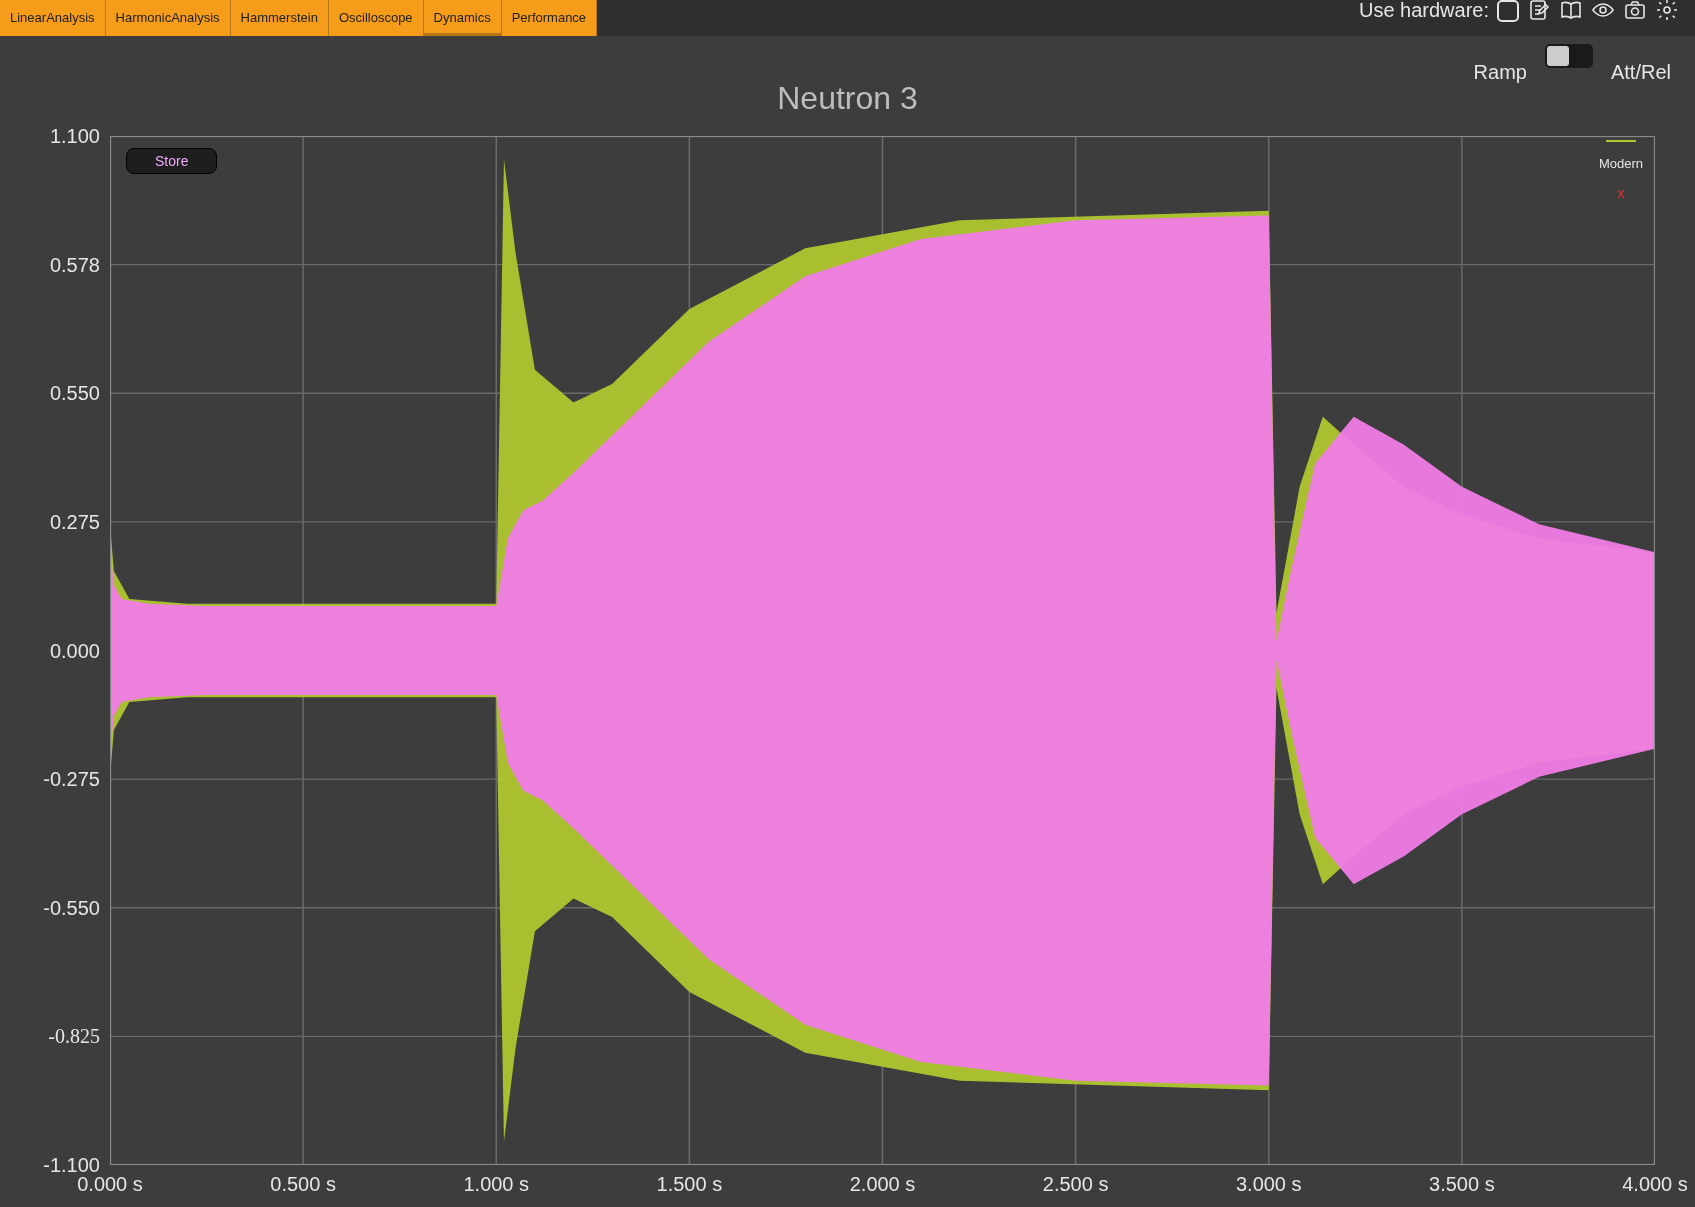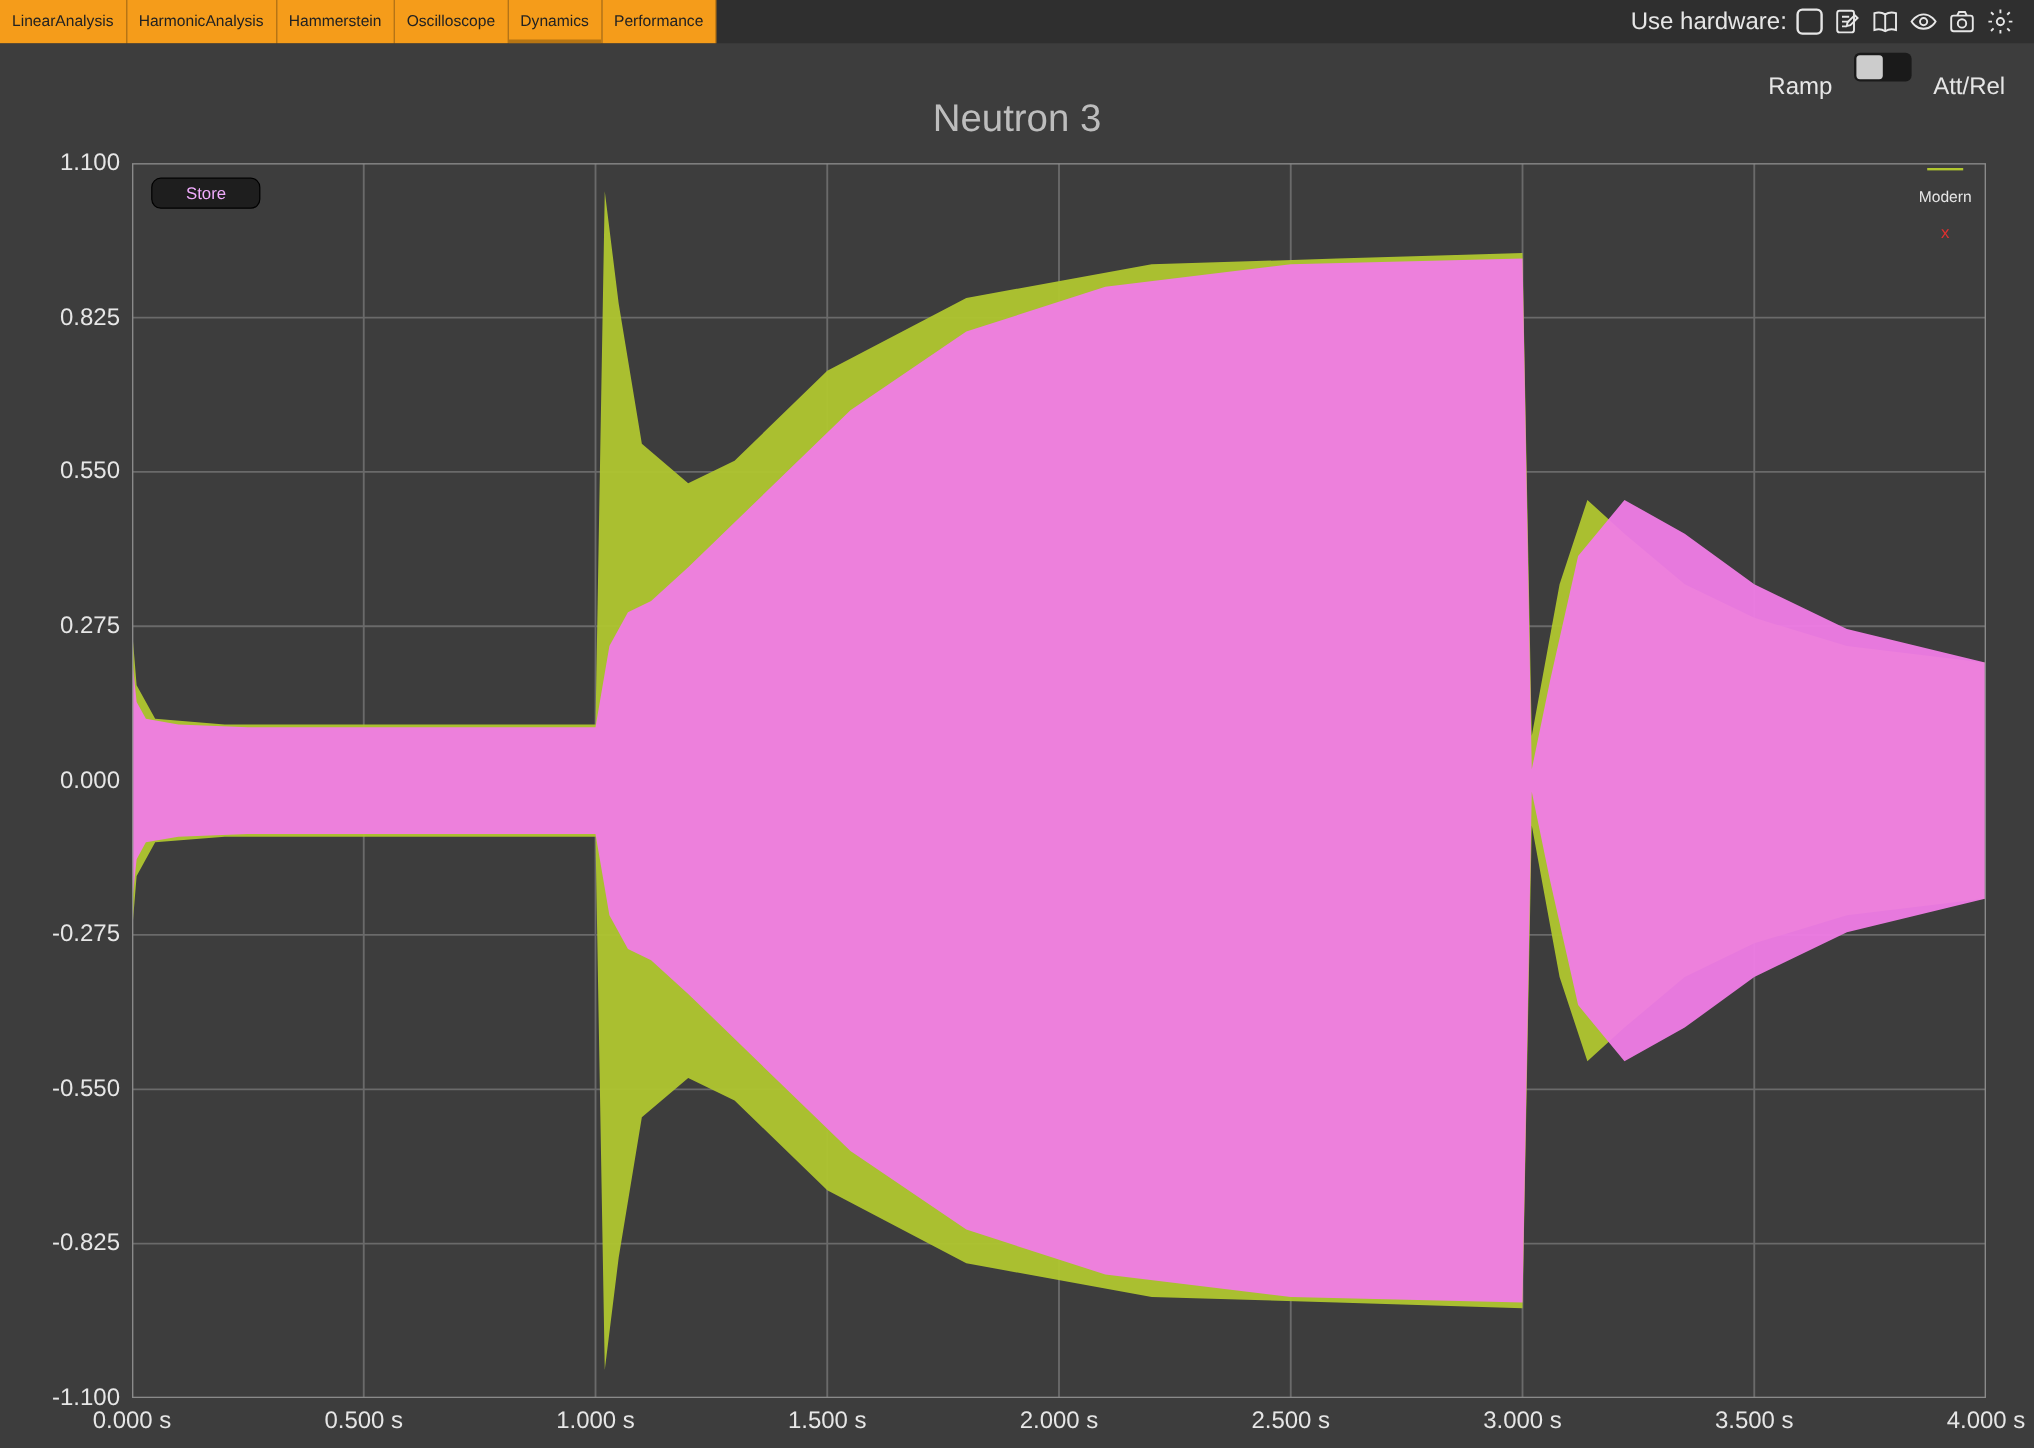--- a/index.html
+++ b/index.html
@@ -18,21 +18,21 @@
   *{box-sizing:border-box;}
   html,body{margin:0;padding:0;width:1695px;height:1207px;background:var(--bg);color:var(--text);overflow:hidden;}
   body{display:flex;flex-direction:column;}
 
   
   .topbar{height:36px;background:var(--bg-darker);display:flex;align-items:stretch;}
   .tabs{display:flex;align-items:stretch;}
   .tab{background:var(--tab-bg);color:var(--tab-text);font-size:13px;line-height:26px;padding:0 10px;border-right:1px solid rgba(0,0,0,.25);display:flex;align-items:center;cursor:pointer;}
   .tab.active{box-shadow:inset 0 -3px 0 rgba(0,0,0,.25);}
   .toolbar-spacer{flex:1;}
-  .tbr{display:flex;align-items:center;gap:8px;padding:14px 16px;color:var(--text);}
+  .tbr{display:flex;align-items:flex-end;gap:8px;padding:14px 16px;color:var(--text);}
   .hw-label{font-size:20px;}
   .checkbox{width:22px;height:22px;border:2px solid var(--text);border-radius:5px;cursor:pointer;}
   .tbr svg{width:24px;height:24px;stroke:var(--text);fill:none;stroke-width:1.6;cursor:pointer;}
 
   
   .subbar{height:40px;display:flex;align-items:center;justify-content:flex-end;padding:0 24px;gap:18px;}
   .sub-label{font-size:20px;color:var(--text);margin-top:32px;}
   .toggle{width:48px;height:24px;background:#1a1a1a;border-radius:5px;display:flex;align-items:center;padding:2px;cursor:pointer;}
   .toggle-knob{width:22px;height:20px;background:#ccc;border-radius:3px;}
 
@@ -131,27 +131,27 @@
         <path d="M 0 280 L 2.5 305.4545454545454 L 7.5 314.99999999999994 L 25 318.18181818181813 L 62.5 319.77272727272725 L 125 319.77272727272725 L 250 319.77272727272725 L 257.5 273.6363636363636 L 267.5 254.54545454545456 L 280 248.18181818181813 L 300 229.09090909090918 L 337.5 190.90909090909088 L 387.5 140 L 450 95.4545454545455 L 525 70.00000000000011 L 625 57.272727272727366 L 750 54.09090909090912 L 755 343.63636363636357 L 765 292.72727272727275 L 780 222.72727272727275 L 805 190.90909090909088 L 837.5 210.00000000000006 L 875 238.63636363636357 L 925 264.0909090909091 L 1000 283.1818181818182 L 1000 416.81818181818176 L 925 435.90909090909093 L 875 461.3636363636364 L 837.5 490 L 805 509.09090909090907 L 780 477.27272727272725 L 765 407.27272727272725 L 755 356.3636363636364 L 750 645.9090909090909 L 625 642.7272727272727 L 525 630 L 450 604.5454545454545 L 387.5 560 L 337.5 509.09090909090907 L 300 470.9090909090909 L 280 451.8181818181818 L 267.5 445.45454545454544 L 257.5 426.3636363636364 L 250 380.2272727272727 L 125 380.2272727272727 L 62.5 380.2272727272727 L 25 381.8181818181818 L 7.5 385 L 2.5 394.54545454545456 L 0 420 Z" fill="#f07ce6" fill-opacity="0.95" stroke="none"></path>
         <rect x="0" y="0" width="1000" height="700" fill="none" stroke="var(--plot-border)" stroke-width="1.5"></rect>
       </svg>
     <button class="store-btn">Store</button>
     <div class="legend">
       <span class="legend-swatch"></span>
       <span>Modern</span>
       <span class="legend-x">x</span>
     </div>
   <span class="ytick" style="top: 100%;">-1.100</span>
-      <span class="ytick" style="top: 87.5%;">-0.825</span>
+      <span class="ytick" style="top: 87.5%; font-family: Liberation Serif, serif;">-0.825</span>
       <span class="ytick" style="top: 75%;">-0.550</span>
       <span class="ytick" style="top: 62.5%;">-0.275</span>
       <span class="ytick" style="top: 50%;">0.000</span>
       <span class="ytick" style="top: 37.5%;">0.275</span>
       <span class="ytick" style="top: 25%;">0.550</span>
-      <span class="ytick" style="top: 12.5%;">0.825</span>
+      <span class="ytick" style="top: 12.5%;">0.578</span>
       <span class="ytick" style="top: 0%;">1.100</span>
       <span class="xtick" style="left: 0%;">0.000 s</span>
       <span class="xtick" style="left: 12.5%;">0.500 s</span>
       <span class="xtick" style="left: 25%;">1.000 s</span>
       <span class="xtick" style="left: 37.5%;">1.500 s</span>
       <span class="xtick" style="left: 50%;">2.000 s</span>
       <span class="xtick" style="left: 62.5%;">2.500 s</span>
       <span class="xtick" style="left: 75%;">3.000 s</span>
       <span class="xtick" style="left: 87.5%;">3.500 s</span>
       <span class="xtick" style="left: 100%;">4.000 s</span>

